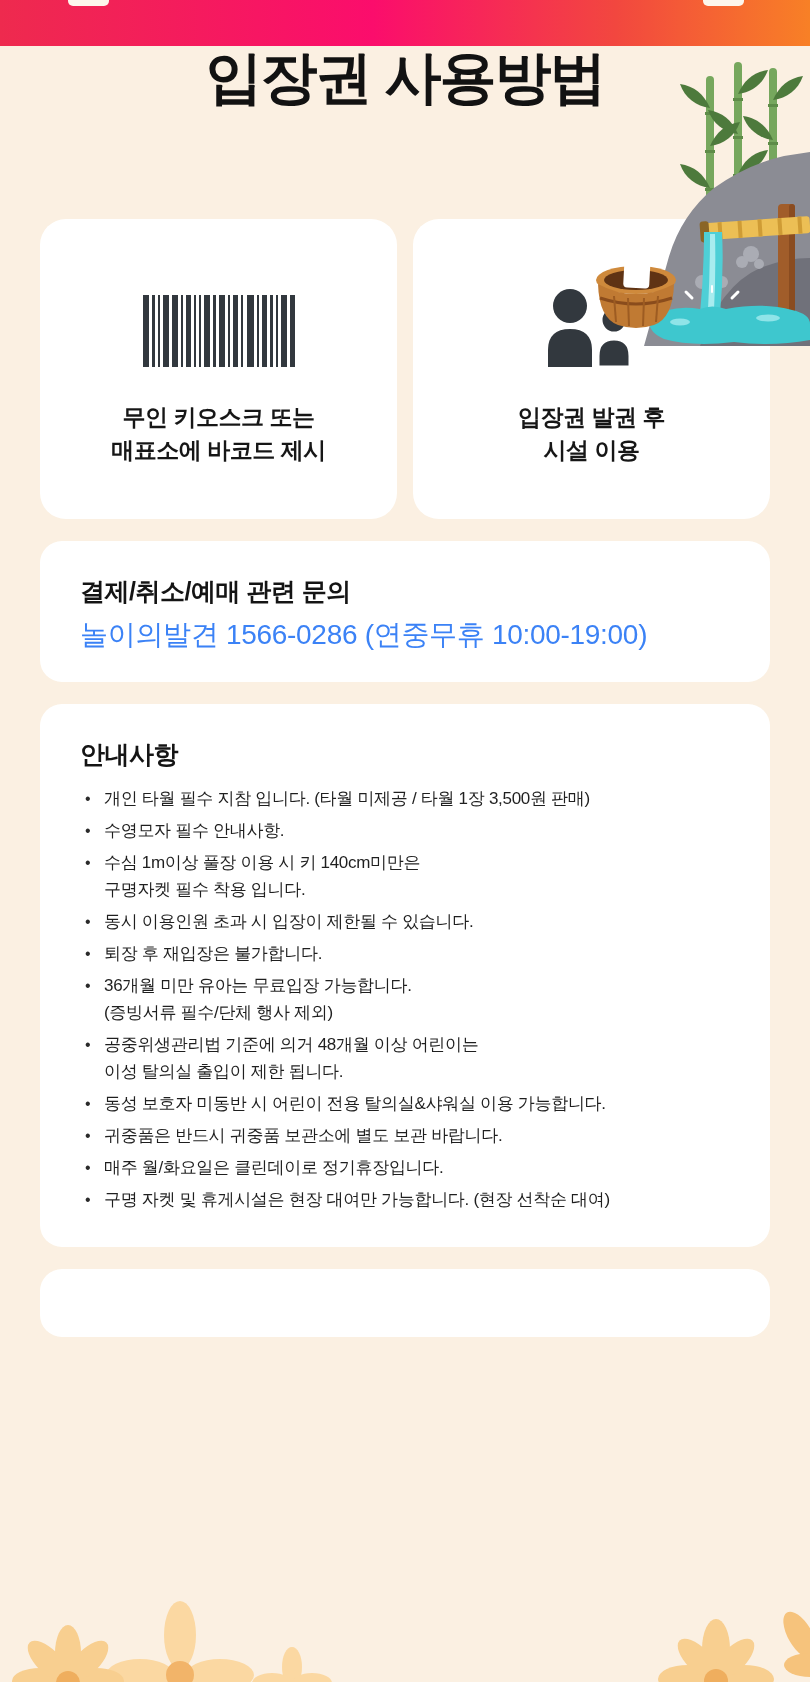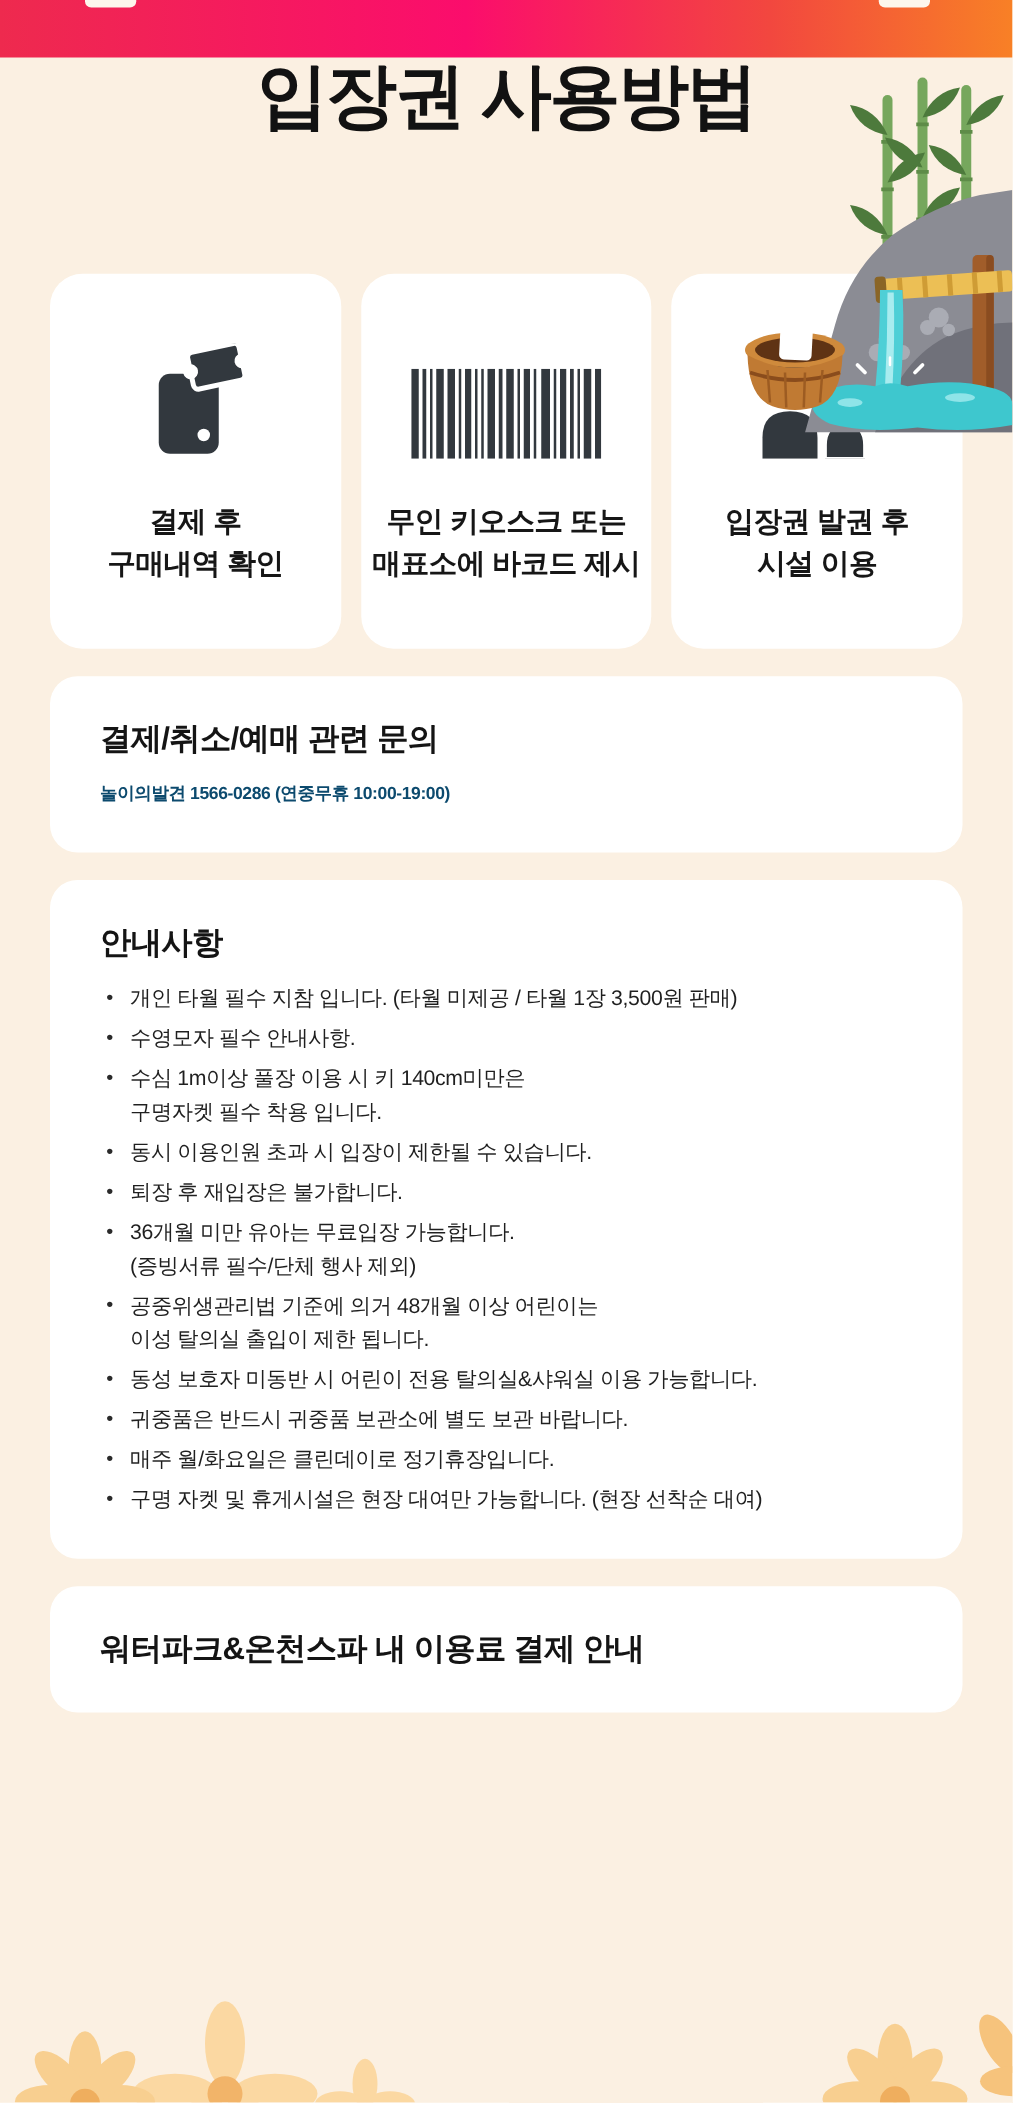--- a/index.html
+++ b/index.html
@@ -30,21 +30,21 @@
     padding:0 4px 52px;gap:34px;
   }
   .stepicon{display:block;}
   .steplabel{
     font-size:23px;font-weight:700;line-height:33px;text-align:center;color:#161616;
     white-space:pre-line;letter-spacing:-0.5px;
   }
   
   .block{position:relative;z-index:1;background:#fff;border-radius:22px;margin:22px 40px 0;padding:34px 40px;}
   .block h2{margin:0;font-size:25px;line-height:33px;font-weight:700;color:#141414;letter-spacing:-0.5px;}
-  .block .body{margin:13px 0 0;font-size:14px;line-height:27px;font-weight:700;color:#0c4a6e;letter-spacing:-0.3px;}
+  .block .body{margin:13px 0 0;font-size:28px;line-height:27px;font-weight:400;color:#3b82f6;letter-spacing:-0.3px;}
   .bullets{list-style:none;margin:14px 0 0;padding:0;}
   .bullets li{
     position:relative;padding-left:24px;font-size:17px;font-weight:500;color:#1f1f1f;
     line-height:27px;white-space:pre-line;letter-spacing:-0.3px;
   }
   .bullets li + li{margin-top:5px;}
   .bullets li::before{content:"•";position:absolute;left:5px;top:0;font-size:16px;color:#2a2a2a;}
   
   .onsen{position:absolute;top:46px;right:0;z-index:3;}
   .flowers{position:absolute;bottom:0;left:0;z-index:0;}
@@ -140,33 +140,20 @@
         <line x1="92" y1="252" x2="91" y2="280"></line>
         <line x1="106" y1="250" x2="104" y2="276"></line>
       </g>
     </g>
   </svg>
 
   <h1 class="title">입장권 사용방법</h1>
 
   <div class="steps">
 
-    <div class="step">
-      <svg class="stepicon" width="90" height="92" viewBox="0 0 90 92">
-        <rect x="16" y="24" width="48" height="64" rx="9" fill="#32383e"></rect>
-        <circle cx="52" cy="73" r="5" fill="#ffffff"></circle>
-        <g transform="translate(62 18) rotate(-12)">
-          <rect x="-21" y="-15" width="42" height="30" rx="4" fill="#32383e" stroke="#ffffff" stroke-width="4"></rect>
-          <circle cx="-21" cy="0" r="6" fill="#ffffff"></circle>
-          <circle cx="21" cy="0" r="6" fill="#ffffff"></circle>
-        </g>
-      </svg>
-      <div class="steplabel">결제 후
-구매내역 확인</div>
-    </div>
 
     <div class="step">
       <svg class="stepicon" width="152" height="72" viewBox="0 0 152 72">
         <g fill="#32383e">
           <rect x="0" width="6" height="72"></rect>
             <rect x="9" width="3" height="72"></rect>
             <rect x="15" width="2" height="72"></rect>
           <rect x="20" width="6" height="72"></rect>
             <rect x="29" width="6" height="72"></rect>
             <rect x="38" width="2" height="72"></rect>
@@ -224,21 +211,20 @@
       <li>공중위생관리법 기준에 의거 48개월 이상 어린이는
 이성 탈의실 출입이 제한 됩니다.</li>
       <li>동성 보호자 미동반 시 어린이 전용 탈의실&amp;샤워실 이용 가능합니다.</li>
       <li>귀중품은 반드시 귀중품 보관소에 별도 보관 바랍니다.</li>
       <li>매주 월/화요일은 클린데이로 정기휴장입니다.</li>
       <li>구명 자켓 및 휴게시설은 현장 대여만 가능합니다. (현장 선착순 대여)</li>
     </ul>
   </div>
 
   <div class="block">
-    <h2>워터파크&amp;온천스파 내 이용료 결제 안내</h2>
   </div>
 
   <svg class="flowers" width="810" height="95" viewBox="0 0 810 95">
     <g>
       <g fill="#fbd8a2">
         <ellipse cx="180" cy="48" rx="16" ry="34"></ellipse>
         <ellipse cx="180" cy="128" rx="16" ry="34" transform="rotate(45 180 88)"></ellipse>
         <ellipse cx="180" cy="128" rx="16" ry="34" transform="rotate(-45 180 88)"></ellipse>
         <ellipse cx="140" cy="88" rx="34" ry="16"></ellipse>
         <ellipse cx="220" cy="88" rx="34" ry="16"></ellipse>

